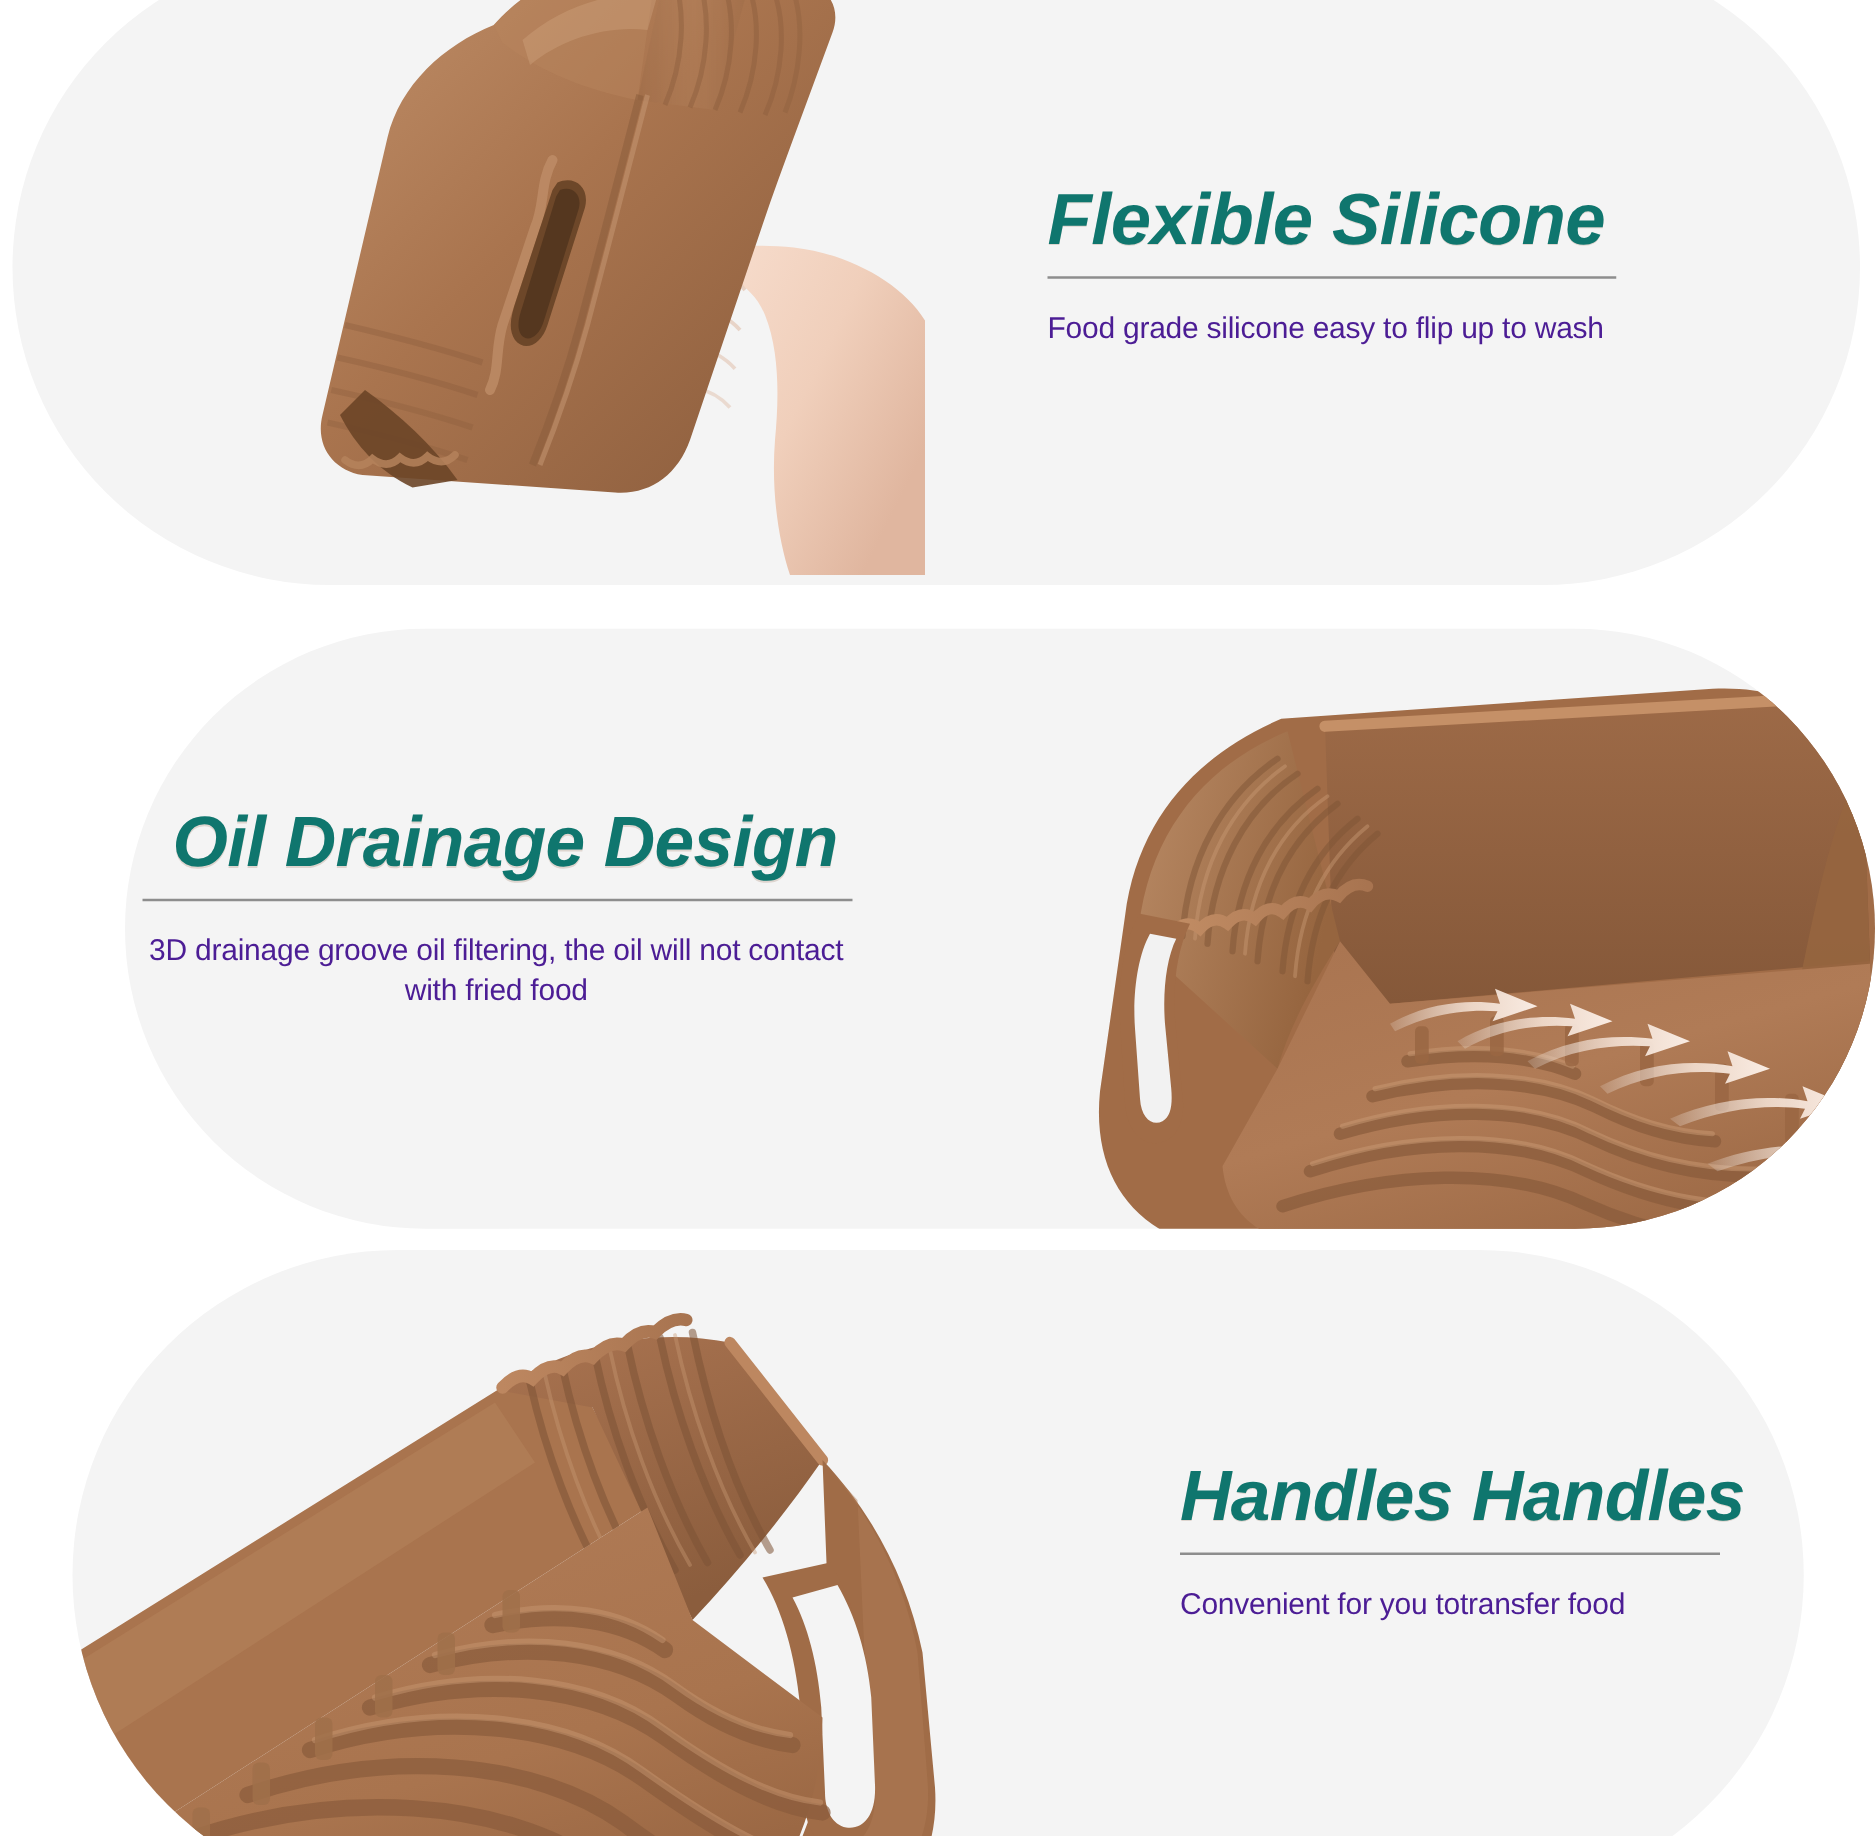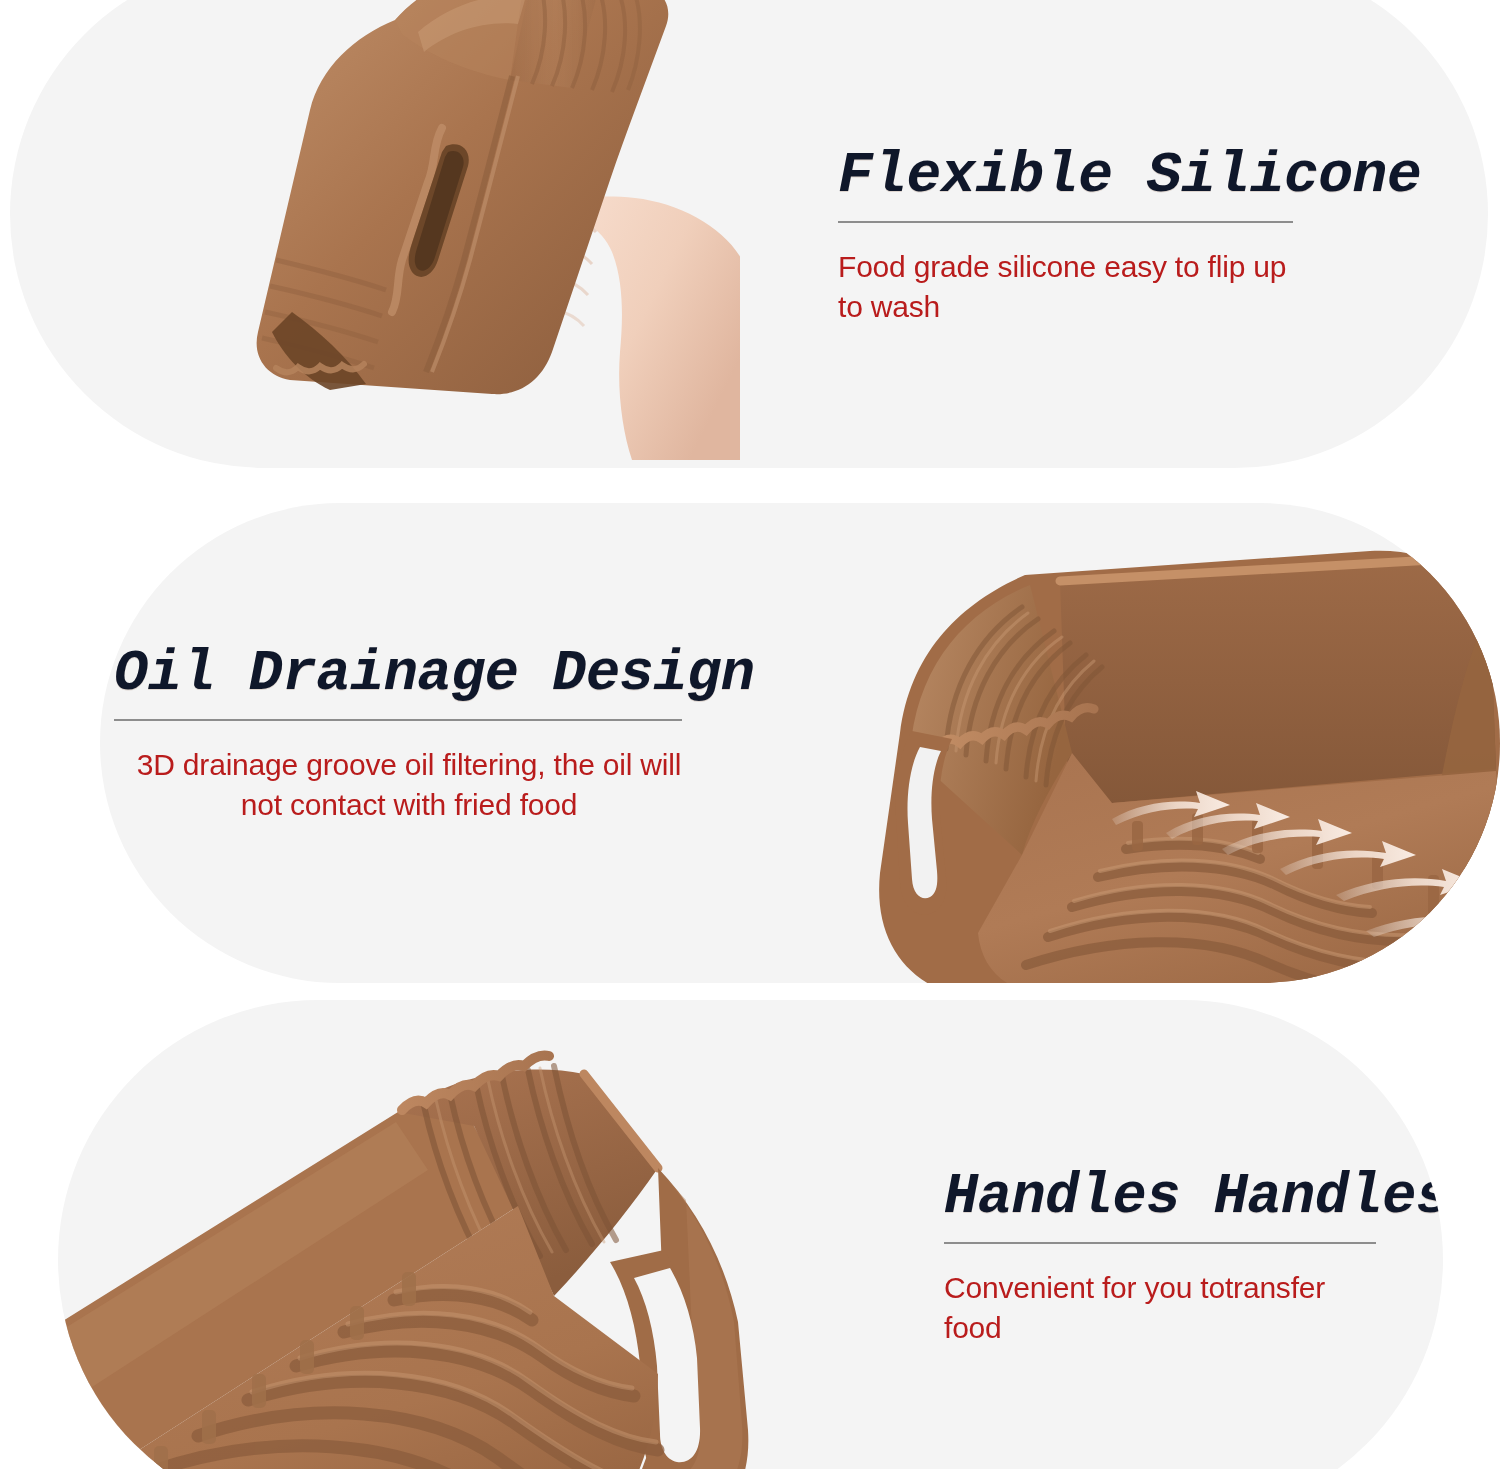--- a/index.html
+++ b/index.html
@@ -20,50 +20,49 @@
   
   #panel-1 { left:10px;  top:-40px;   width:1478px; height:508px;  border-radius:254px; }
   #panel-2 { left:100px; top:503px;   width:1400px; height:480px;  border-radius:240px; }
   #panel-3 { left:58px;  top:1000px;  width:1385px; height:520px;  border-radius:260px; }
 
   
   .textblock { position:absolute; }
   .heading {
     font-style:italic;
     font-weight:bold;
-    color:#0f172a;
+    color:#0f766e;
     letter-spacing:-0.5px;
     white-space:nowrap;
     font-size:57px;
     line-height:1.05;
     text-shadow:0 1px 0 rgba(120,70,40,.18);
-    font-family:Liberation Mono, monospace;
   }
   .rule {
     height:2px;
     background:#8d8d8d;
     margin-top:14px;
     margin-bottom:24px;
   }
   .body-text {
-    font-size:30px;
+    font-size:24px;
     line-height:1.33;
-    color:#b91c1c;
+    color:#4c1d95;
     letter-spacing:-0.2px;
   }
 
   #text-1 { left:938px; top:146px;  width:462px; }
   #text-1 .heading { font-size:58px; }
   #text-1 .rule { width:455px; }
   #text-1 .body-text { width:460px; }
 
   #text-2 { left:114px; top:645px;  width:580px;text-align:center; }
   #text-2 .heading { font-size:57px; }
   #text-2 .rule { width:568px; }
-  #text-2 .body-text { width:566px;margin-left:12px; }
+  #text-2 .body-text { width:566px; }
 
   #text-3 { left:944px; top:1168px; width:440px; }
   #text-3 .heading { font-size:57px; }
   #text-3 .rule { width:432px; }
   #text-3 .body-text { width:440px; }
 
   
   .illus { position:absolute; pointer-events:none; }
 
   #illus-1 { left:180px; top:-30px;  width:560px; height:520px; }

